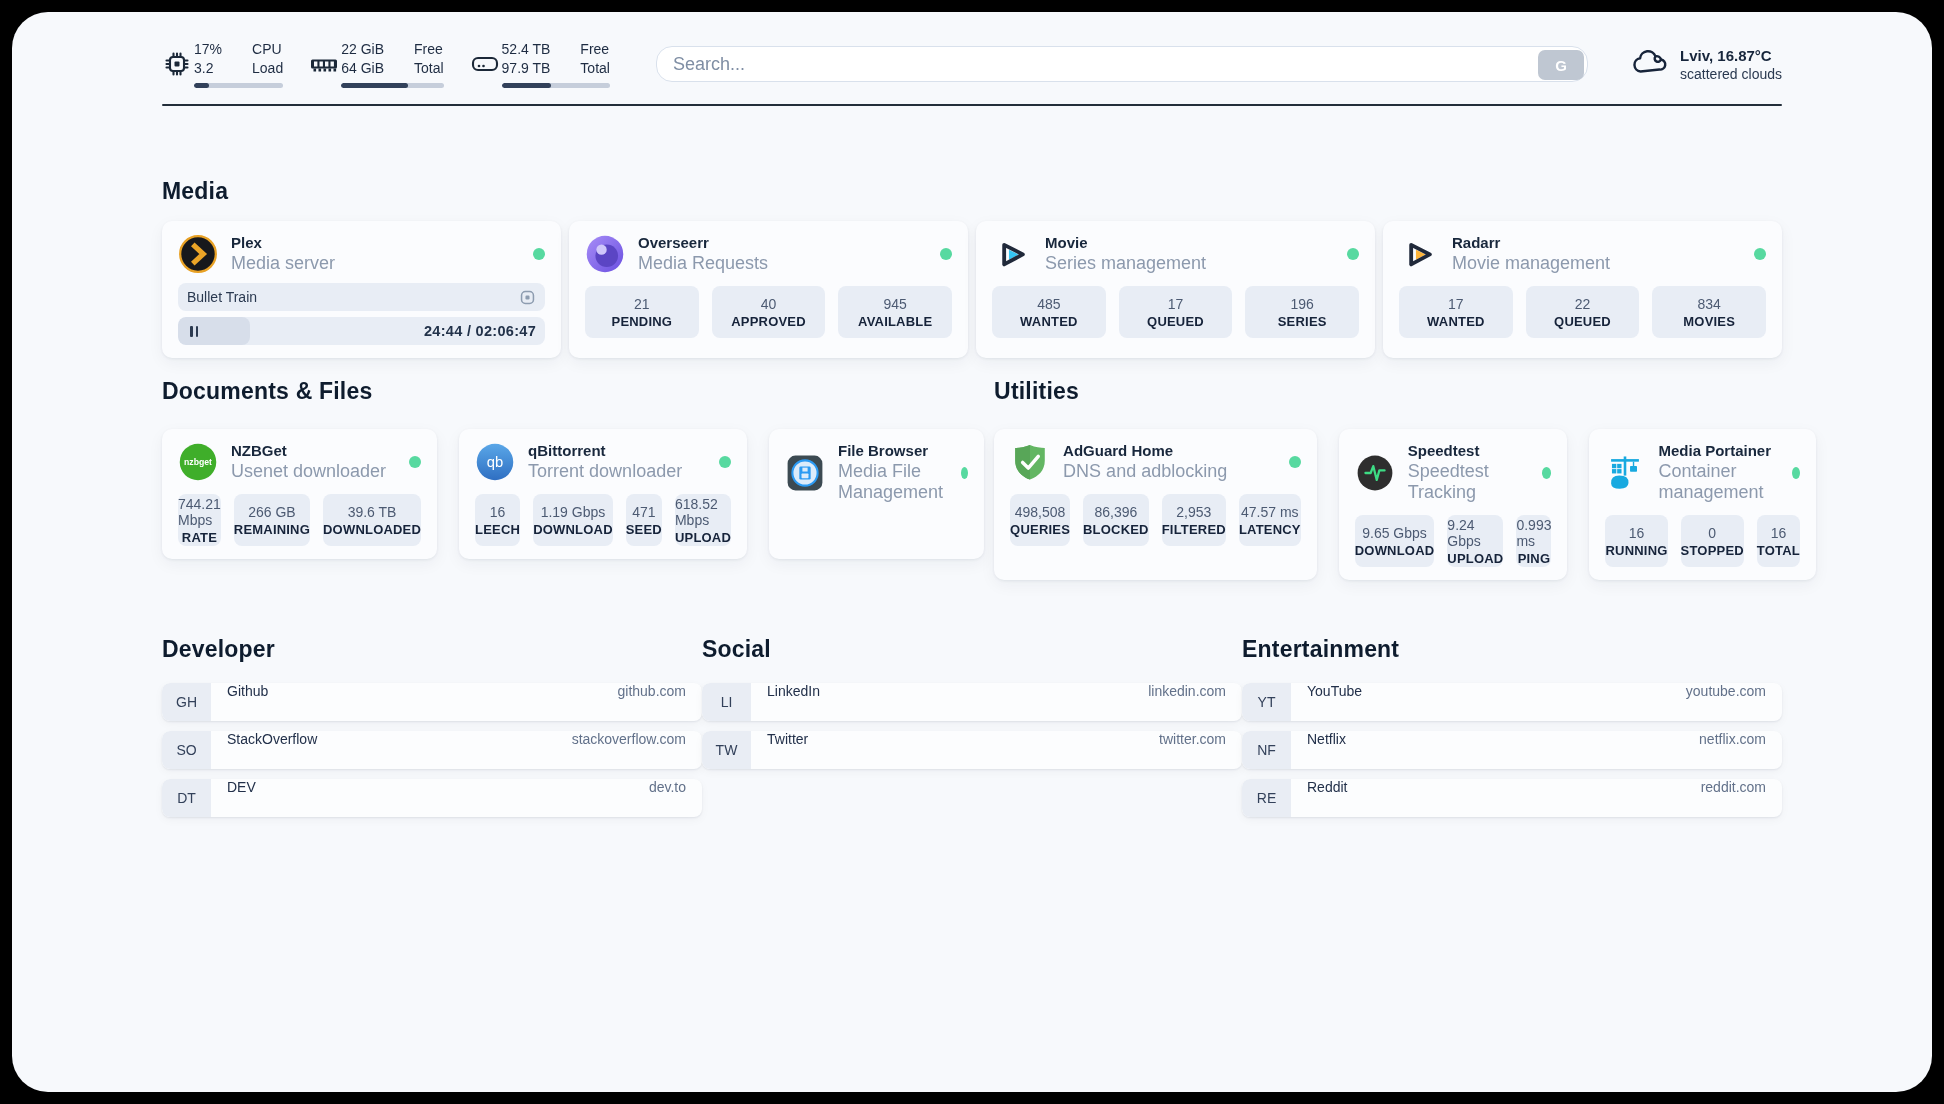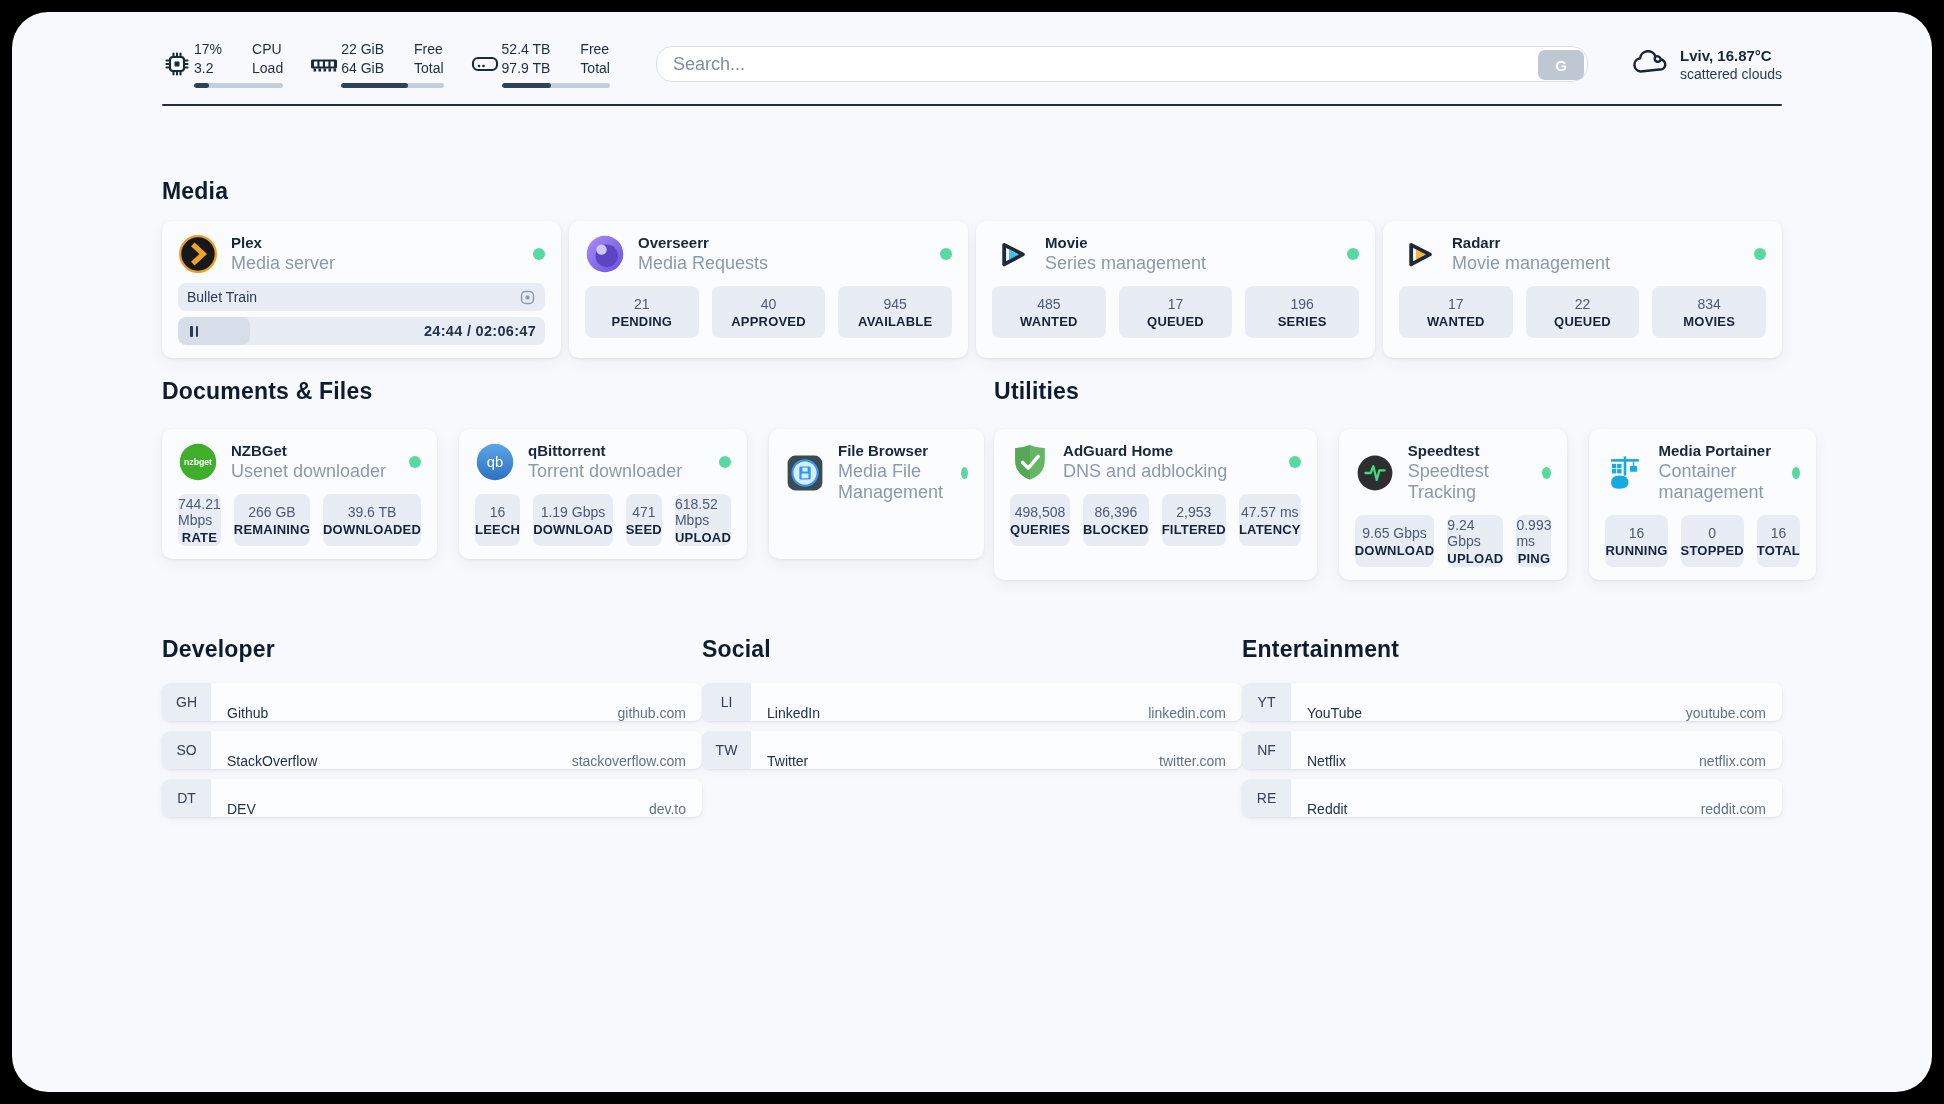--- a/index.html
+++ b/index.html
@@ -72,21 +72,21 @@
   .pill .prog { position:absolute; left:0; top:0; bottom:0; background:#d7deea; border-radius:8px; }
   .pausebtn { display:flex; gap:3px; z-index:1; background:none; border:none; cursor:pointer; padding:2px 3px; }
   .pausebtn i { display:block; width:2.5px; height:11px; background:#2c3a50; border-radius:1px; }
   .ptime { margin-left:auto; z-index:1; font-size:14.5px; font-weight:600; color:#22324a; letter-spacing:.3px; }
   .shotbtn { background:none; border:none; cursor:pointer; display:flex; padding:0; margin-left:auto; }
 
   
   .bookmarks { display:grid; grid-template-columns:repeat(3,1fr); margin-top:56px; }
   .bm-col .hdg { margin-bottom:20px; }
   .bm-rows { display:flex; flex-direction:column; gap:10px; }
-  .bm-row { height:38px; background:#fcfdfe; border-radius:8px; display:flex; align-items:flex-end;
+  .bm-row { height:38px; background:#fcfdfe; border-radius:8px; display:flex; align-items:flex-start;
             box-shadow:0 1px 2px rgba(16,30,54,.08), 0 3px 10px rgba(16,30,54,.04);
             cursor:pointer; overflow:hidden; }
   .bm-abbr { width:49px; align-self:stretch; background:#e9edf4; display:flex; align-items:center;
              justify-content:center; font-size:14px; color:#33415a; font-weight:500; border-radius:8px 0 0 8px; }
   .bm-name { margin-left:16px; font-size:14px; color:#22304a; }
   .bm-url { margin-left:auto; margin-right:16px; font-size:14px; color:#62718a; }
 </style>
 </head>
 <body>
 

